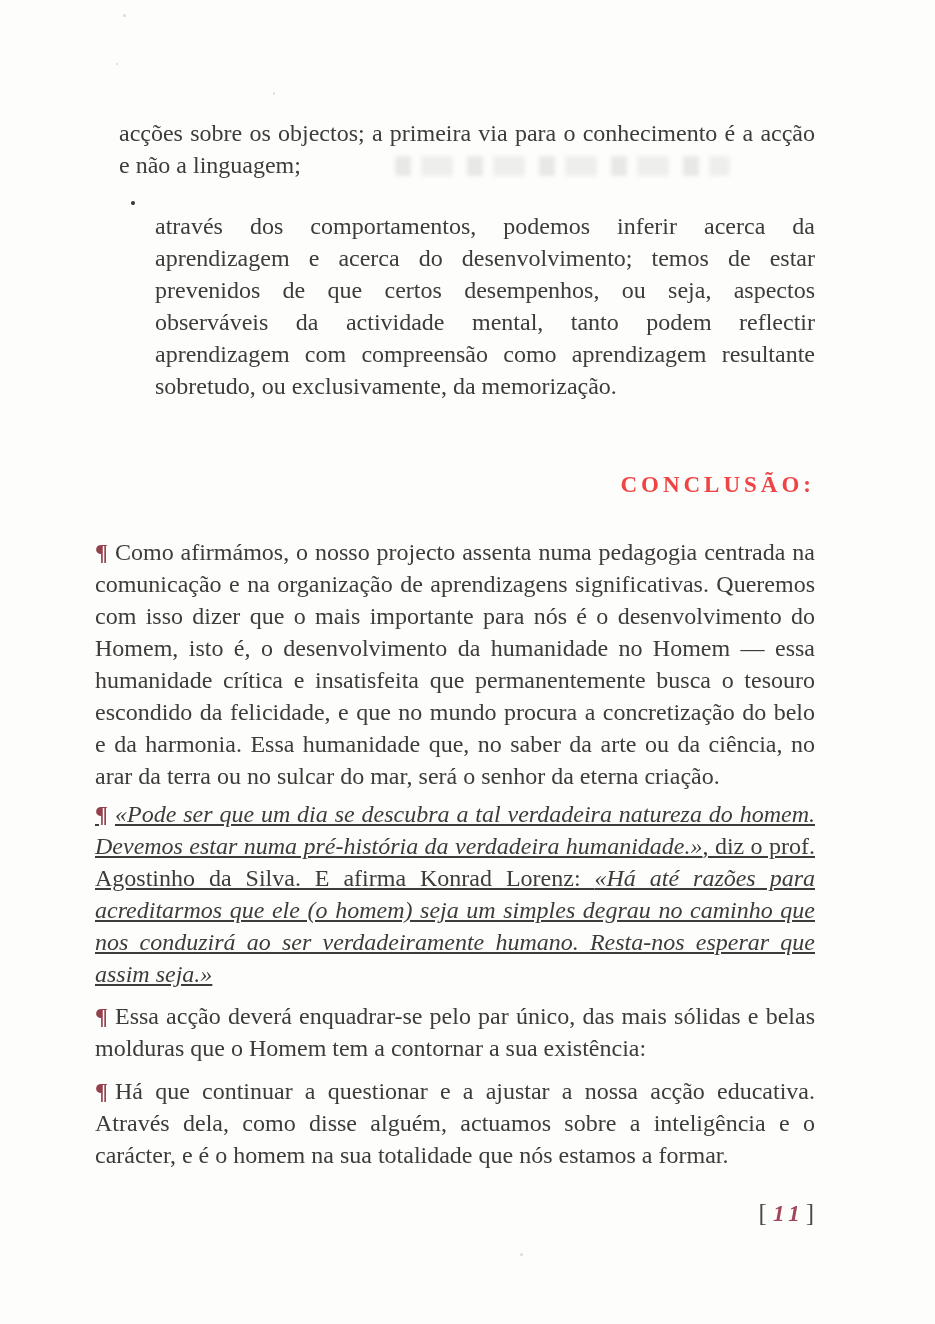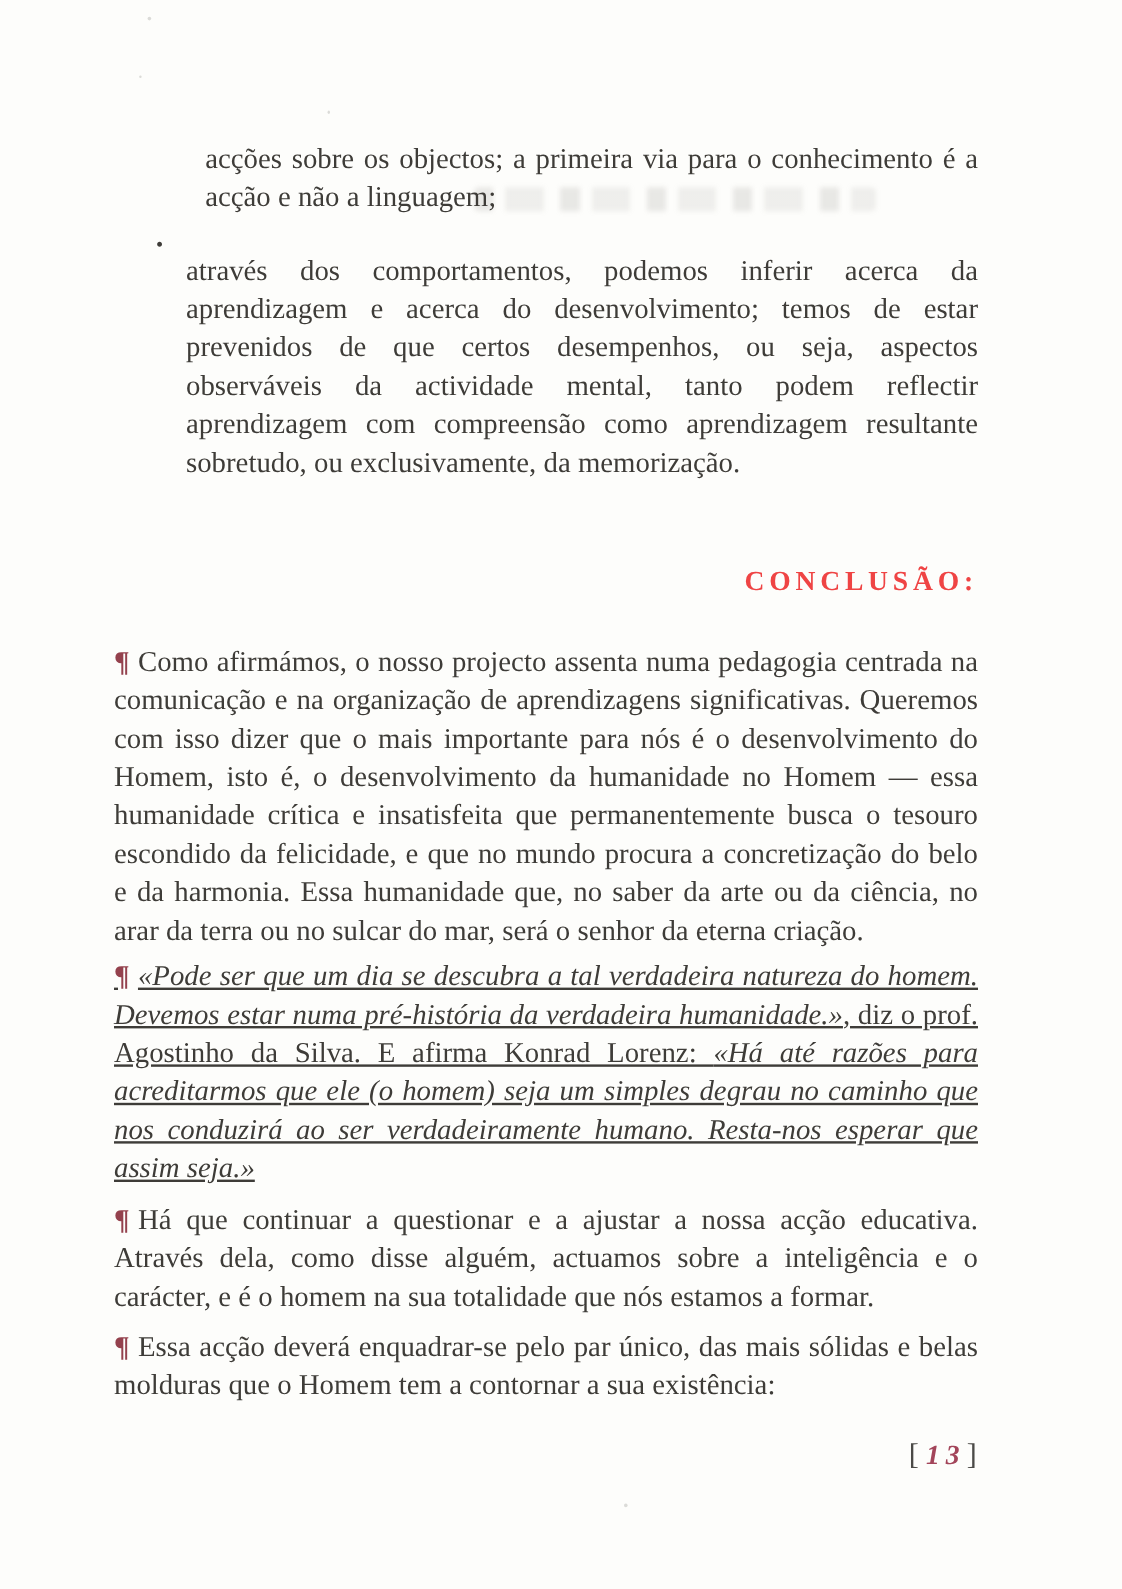--- a/index.html
+++ b/index.html
@@ -20,21 +20,21 @@
     left: 95px;
     top: 117px;
     width: 720px;
     font-size: 24px;
     line-height: 32px;
     color: #3e3c38;
     text-align: justify;
   }
   p { margin: 0; }
   .cont-para {
-    margin-left: 76px;
+    margin-left: 24px;
   }
   .bullet-row {
     display: flex;
     margin-top: 7px;
   }
   .bullet {
     flex: none;
     width: 25px;
     margin-left: 35px;
     font-size: 17px;
@@ -121,20 +121,20 @@
       <span class="bullet">•</span>
       <p class="bullet-text">através dos comportamentos, podemos inferir acerca da aprendizagem e acerca do desenvolvimento; temos de estar prevenidos de que certos desempenhos, ou seja, aspectos observáveis da actividade mental, tanto podem reflectir aprendizagem com compreensão como aprendizagem resultante sobretudo, ou exclusivamente, da memorização.</p>
     </div>
 
     <h2 class="heading">CONCLUSÃO:</h2>
 
     <p class="para p1"><span class="pilcrow">¶</span><span>Como afirmámos, o nosso projecto assenta numa pedagogia centrada na comunicação e na organização de aprendizagens significativas. Queremos com isso dizer que o mais importante para nós é o desenvolvimento do Homem, isto é, o desenvolvimento da humanidade no Homem — essa humanidade crítica e insatisfeita que permanentemente busca o tesouro escondido da felicidade, e que no mundo procura a concretização do belo e da harmonia. Essa humanidade que, no saber da arte ou da ciência, no arar da terra ou no sulcar do mar, será o senhor da eterna criação.</span></p>
 
     <p class="para p2"><span class="pilcrow">¶</span><span class="it">«Pode ser que um dia se descubra a tal verdadeira natureza do homem. Devemos estar numa pré-história da verdadeira humanidade.»</span><span>, diz o prof. Agostinho da Silva. E afirma Konrad Lorenz: </span><span class="it">«Há até razões para acreditarmos que ele (o homem) seja um simples degrau no caminho que nos conduzirá ao ser verdadeiramente humano. Resta-nos esperar que assim seja.»</span></p>
 
+    <p class="para p4"><span class="pilcrow">¶</span><span>Essa acção deverá enquadrar-se pelo par único, das mais sólidas e belas molduras que o Homem tem a contornar a sua existência:</span></p>
+
     <p class="para p3"><span class="pilcrow">¶</span><span>Há que continuar a questionar e a ajustar a nossa acção educativa. Através dela, como disse alguém, actuamos sobre a inteligência e o carácter, e é o homem na sua totalidade que nós estamos a formar.</span></p>
 
-    <p class="para p4"><span class="pilcrow">¶</span><span>Essa acção deverá enquadrar-se pelo par único, das mais sólidas e belas molduras que o Homem tem a contornar a sua existência:</span></p>
-
-    <div class="page-number"><span>[</span><span class="pn-digits">13</span><span>]</span></div>
+    <div class="page-number"><span>[</span><span class="pn-digits">11</span><span>]</span></div>
 
   </div>
 </div>
 
 </body></html>

